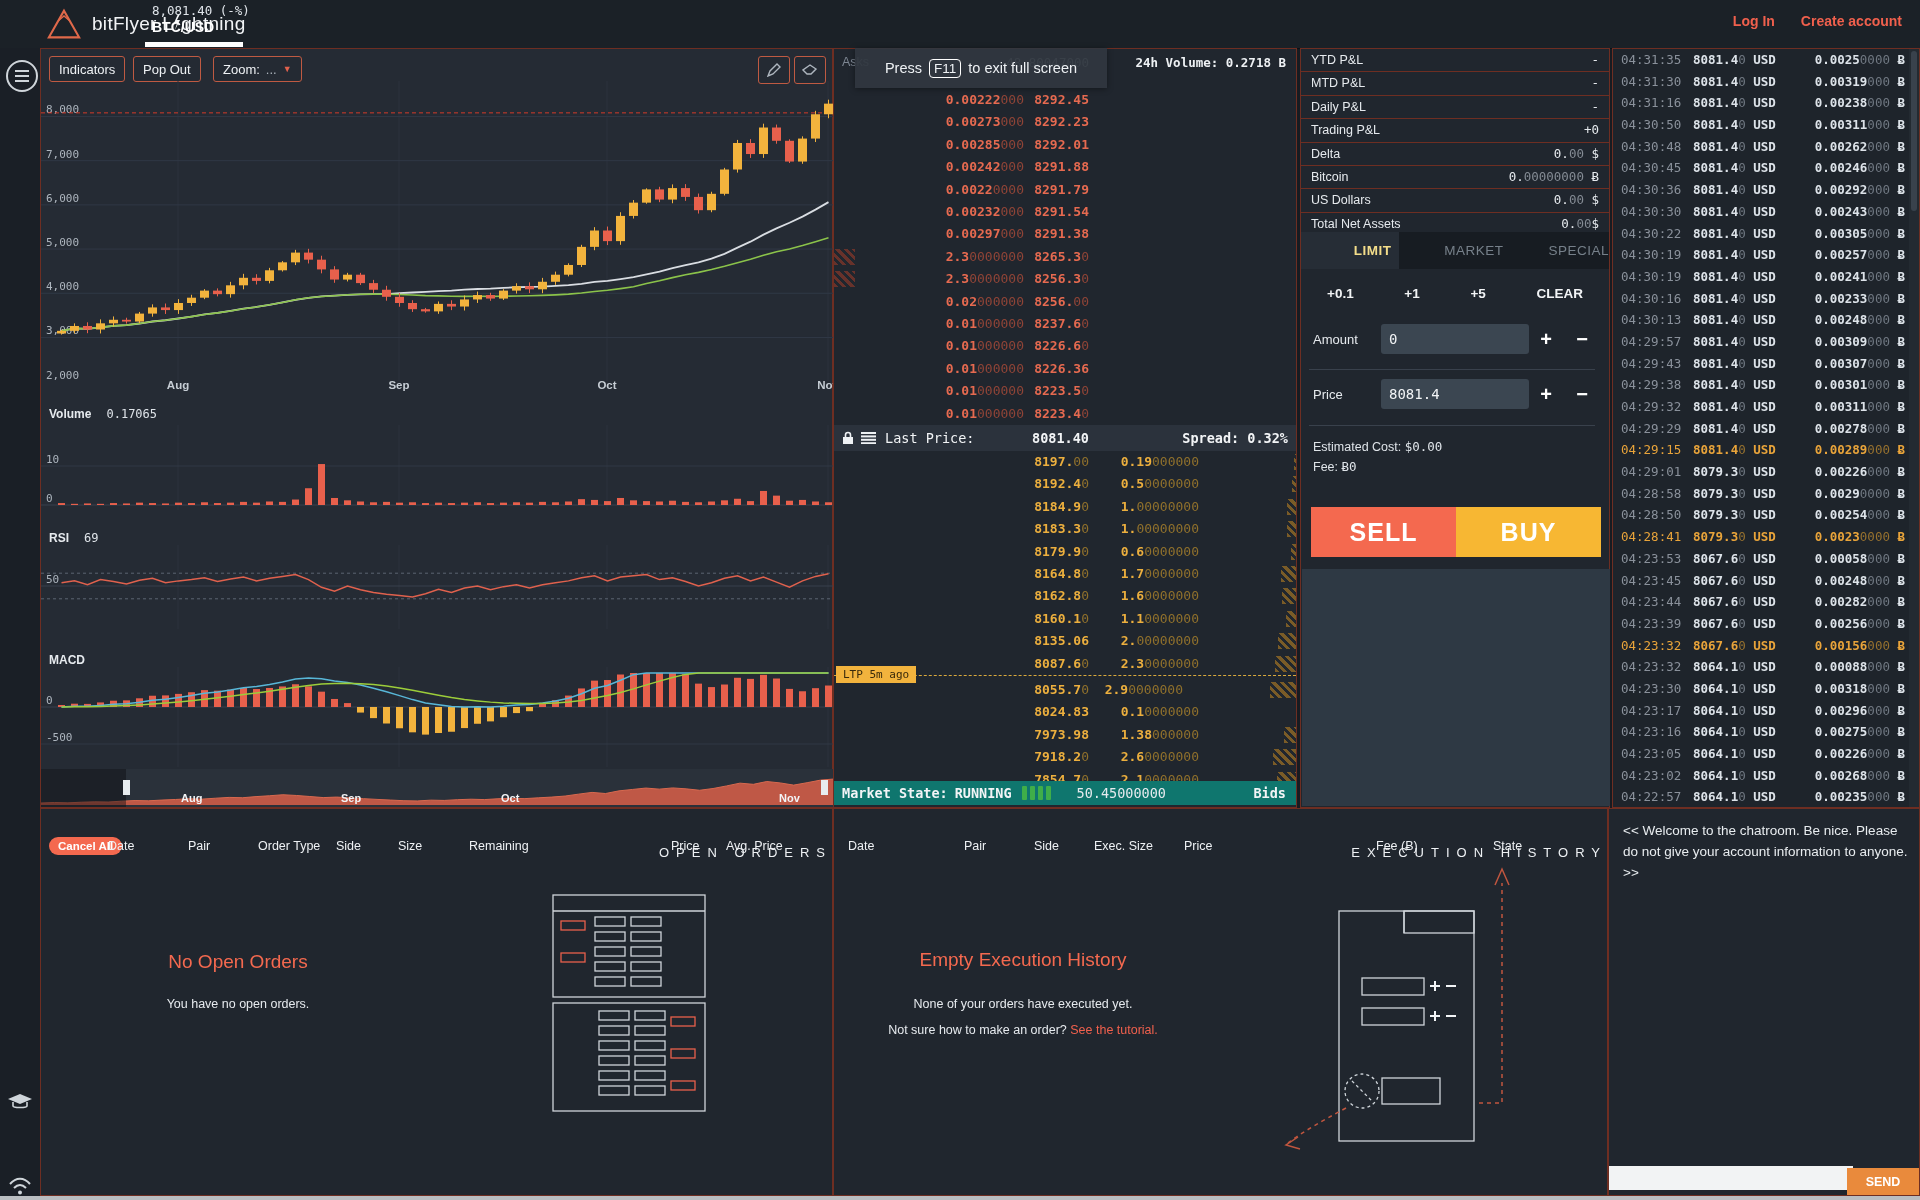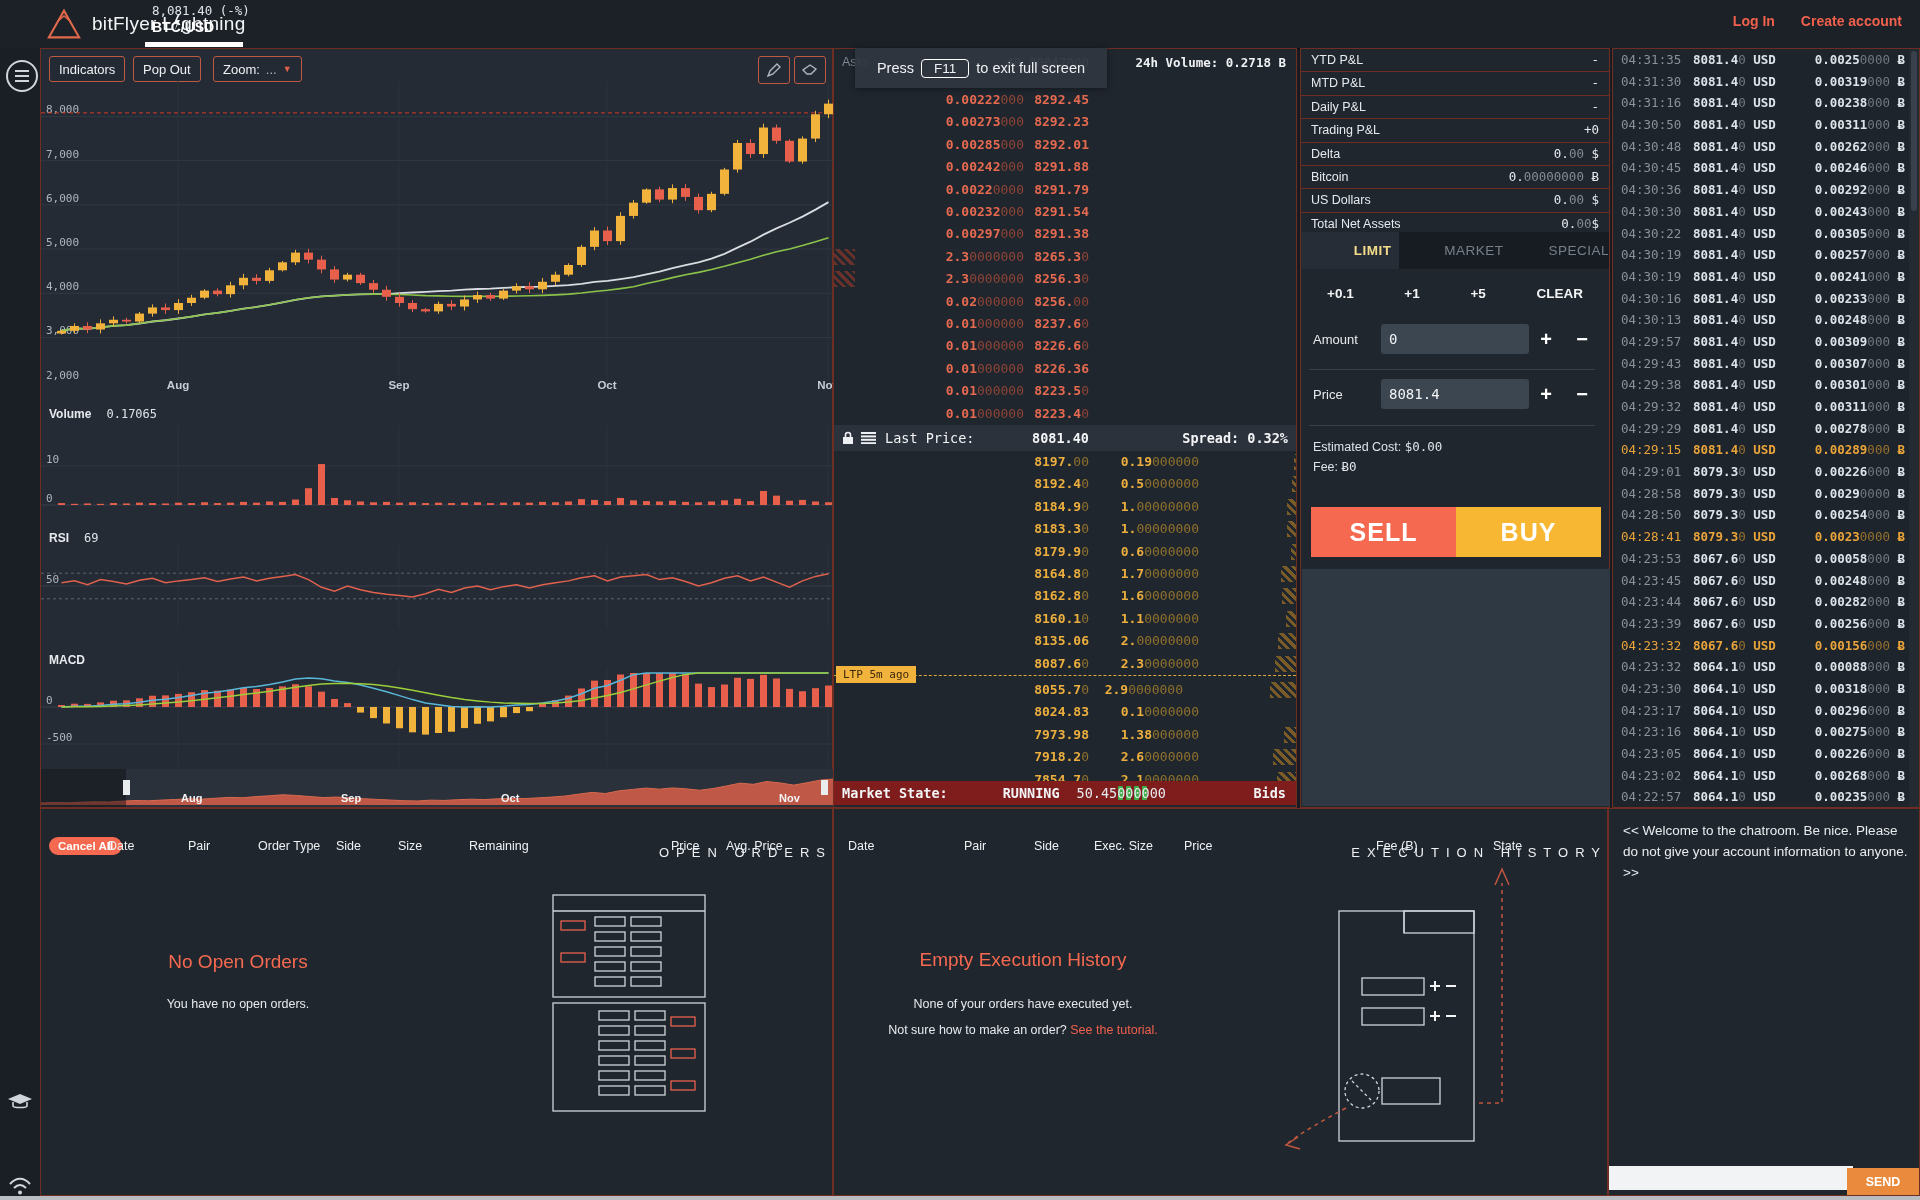--- a/index.html
+++ b/index.html
@@ -37,21 +37,21 @@
   .ob-row{position:absolute;width:100%;height:22.4px;line-height:22.4px;font-size:13px;}
   .ob-row .sz,.ob-row .pr{position:absolute;}
   .ask .b{color:#e66a50;font-weight:bold;}  .ask .d{color:#8f4437;}
   .bid .b{color:#ecaf3e;font-weight:bold;}  .bid .d{color:#8f702c;}
   .depthbar{position:absolute;top:3px;height:16px;opacity:.85;}
   .hatch-red{background:repeating-linear-gradient(45deg,#74342a 0 3px,transparent 3px 6px);}
   .hatch-yel{background:repeating-linear-gradient(45deg,#8a6526 0 3px,transparent 3px 6px);}
   .lastprice{position:absolute;left:0;width:100%;height:26px;background:#2b323c;display:flex;align-items:center;font-size:13.5px;color:#f2f4f6;}
   .ltp-line{position:absolute;left:0;width:100%;border-top:1px dashed #d9a93c;}
   .ltp-tag{position:absolute;left:2px;top:-10px;background:#f2b33d;color:#38290b;font-size:11px;padding:2px 7px;}
-  .mstate{position:absolute;left:0;bottom:2px;width:100%;height:24px;background:#7f1d1d;display:flex;align-items:center;font-size:13.5px;color:#f2f4f6;font-weight:bold;gap:48px;}
+  .mstate{position:absolute;left:0;bottom:2px;width:100%;height:24px;background:#0f766e;display:flex;align-items:center;font-size:13.5px;color:#f2f4f6;font-weight:bold;}
   .gbars{display:inline-flex;gap:3px;margin-left:10px;}
   .gbars i{width:5px;height:14px;background:#3fae49;border-radius:1px;}
   
   .acct{left:1300px;top:48px;width:310px;height:760px;background:#20262e;}
   .acct-row{position:relative;height:22.4px;line-height:22.4px;border-bottom:1px solid #6e2e22;font-size:12.5px;padding:0 10px;}
   .acct-row .lab{color:#e6eaee;}
   .acct-row .val{position:absolute;right:10px;top:0;}
   .acct-row .val .d{color:#848b94;}
   .tabs{position:absolute;left:0;top:183px;width:100%;height:37px;display:flex;background:#171c22;}
   .tabs .tab{flex:1;display:flex;align-items:center;justify-content:center;font-size:13.5px;letter-spacing:.5px;color:#76808a;cursor:pointer;background:#171c22;padding-left:45px;}
@@ -86,21 +86,21 @@
   .cancel-all{position:absolute;left:8px;top:-2px;background:#f4694f;color:#fff;font-size:11.5px;font-weight:bold;padding:3px 9px;border-radius:9px;cursor:pointer;}
   .empty-title{position:absolute;font-size:19px;color:#f4694f;transform:translateX(-50%);white-space:nowrap;}
   .empty-sub{position:absolute;font-size:12.5px;color:#e6eaee;transform:translateX(-50%);white-space:nowrap;}
   .link{color:#f0604d;cursor:pointer;}
   .chat-msg{position:absolute;left:14px;top:12px;width:288px;font-size:13.5px;color:#e8ecef;line-height:1.55;}
   .chat-input{position:absolute;left:0px;bottom:5px;width:240px;height:22px;background:#f2f3f4;border:none;outline:none;}
   .send-btn{position:absolute;right:0;bottom:0;width:72px;height:27px;background:#e98a3c;color:#fff;font-size:12.5px;font-weight:bold;border:none;cursor:pointer;}
   .bottom-scroll{position:absolute;left:0;bottom:0;width:1920px;height:4px;background:#b9bdc1;}
   
   .f11{position:absolute;left:855px;top:48px;width:252px;height:40px;background:rgba(48,55,64,.93);display:flex;align-items:center;justify-content:center;gap:7px;font-size:14.5px;color:#eef1f4;box-shadow:0 1px 6px rgba(0,0,0,.4);}
-  .keycap{border:1px solid #fff;border-radius:4px;padding:1px 12px;font-size:13.5px;}
+  .keycap{border:1px solid #fff;border-radius:4px;padding:1px 4px;font-size:13.5px;}
 </style>
 </head>
 <body>
 
 <div class="page">
 
   <div class="header">
     <div class="logo">
       <svg width="36" height="32" viewBox="0 0 40 36">
         <path d="M20 3 L37 33 H3 Z" fill="none" stroke="#e0694a" stroke-width="2.4"></path>

